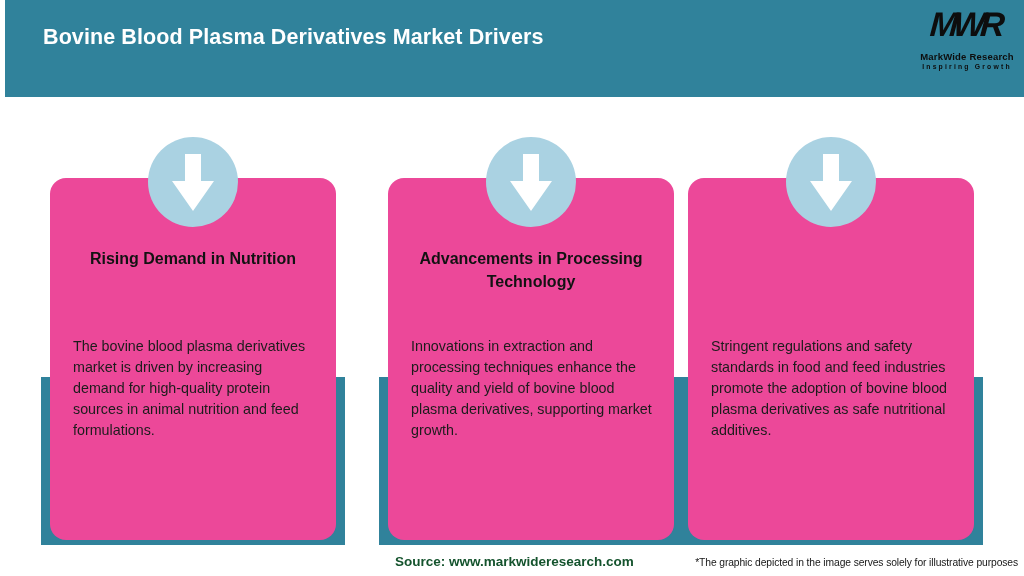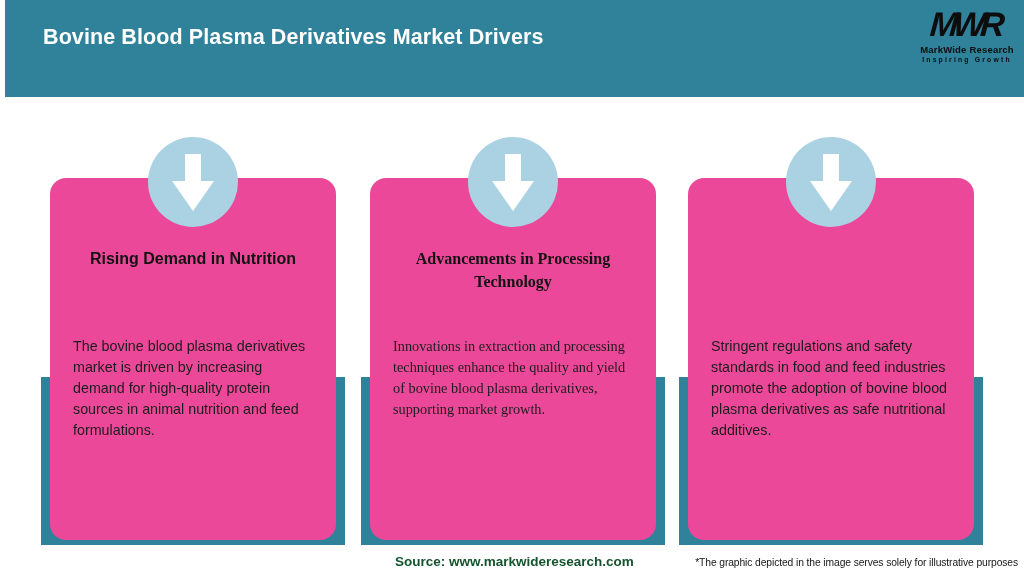--- a/index.html
+++ b/index.html
@@ -15,25 +15,25 @@
     position:absolute;left:38px;top:25px;margin:0;
     font-size:21.5px;font-weight:bold;color:#ffffff;letter-spacing:.1px;
   }
   .logo{
     position:absolute;right:8px;top:7px;width:108px;text-align:center;color:#0d0d0d;
   }
   .logo-mwr{
     display:inline-block;font-size:34px;font-weight:800;font-style:italic;
     letter-spacing:-5px;line-height:1;transform:skewX(-4deg);padding-right:5px;
   }
-  .logo-name{font-size:9.5px;font-weight:bold;letter-spacing:.2px;margin-top:3px;}
+  .logo-name{font-size:9.5px;font-weight:bold;letter-spacing:.2px;margin-top:10px;}
   .logo-tagline{font-size:6.8px;font-weight:bold;letter-spacing:2.2px;margin-top:1px;}
   
   .card-group{position:absolute;top:137px;width:304px;height:408px;}
-  .g1{left:41px;} .g2{left:361px;font-family:Liberation Serif, serif;} .g3{left:679px;}
+  .g1{left:41px;} .g2{left:379px;} .g3{left:679px;}
   .card-backdrop{
     position:absolute;left:0;top:240px;width:304px;height:168px;background:#30829b;
   }
   .card{
     position:absolute;left:9px;top:41px;width:286px;height:362px;
     background:#ec4899;border-radius:16px;
   }
   .card-title{
     margin:69px 26px 0 26px;text-align:center;
     font-size:16px;font-weight:bold;color:#121212;line-height:23px;

